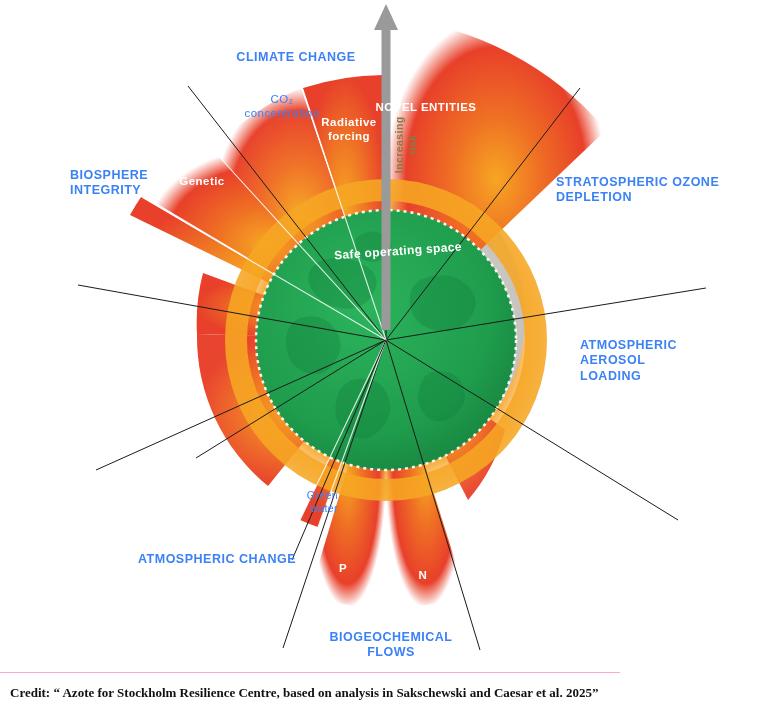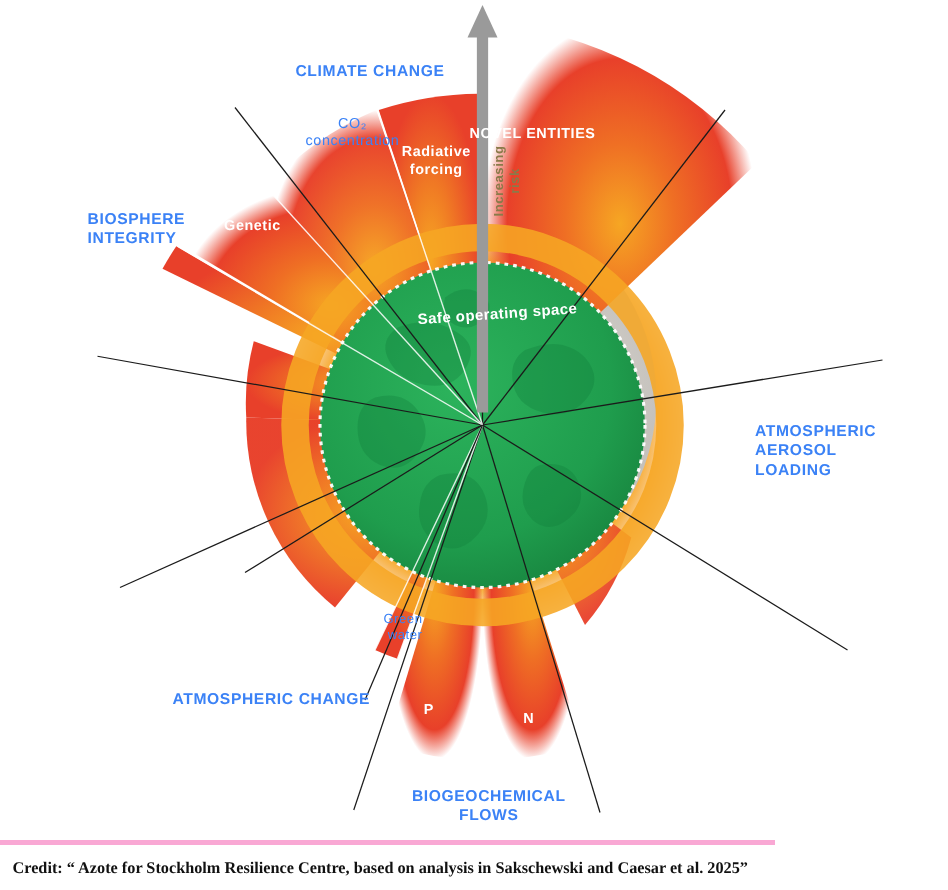--- a/index.html
+++ b/index.html
@@ -59,21 +59,21 @@
     font-weight: 600;
     letter-spacing: 0.03em;
   }
   #credit-bar {
     position: absolute;
     left: 0;
     top: 672px;
     width: 620px;
     height: 40px;
     background: #ffffff;
-    border-top: 4px solid #f9a8d4;
+    border-top: 1px solid #f9a8d4;
     display: flex;
     align-items: center;
     box-sizing: border-box;
     padding-left: 10px;
   }
   #credit-text {
     font-size: 13px;
     font-weight: 700;
     color: #111111;
     font-family: "Liberation Serif", serif;
@@ -207,22 +207,24 @@
     <g>
       <line x1="386" y1="330" x2="386" y2="22" stroke="#9a9a9a" stroke-width="9" stroke-linecap="butt"></line>
       <polygon points="386,4 398,30 374,30" fill="#9a9a9a"></polygon>
     </g>
   </svg>
 
   <div class="label outer-label ta-c" style="left:196px; top:50px; width:200px;">CLIMATE CHANGE</div>
 
   <div class="label inner-label white ta-c" style="left:368px; top:100px; width:116px;">NOVEL ENTITIES</div>
 
-
-  <div class="label outer-label ta-l" style="left:604px; top:338px; width:150px;">ATMOSPHERIC
+  <div class="label outer-label ta-l" style="left:556px; top:175px; width:190px;">STRATOSPHERIC OZONE
+DEPLETION</div>
+
+  <div class="label outer-label ta-l" style="left:580px; top:338px; width:150px;">ATMOSPHERIC
 AEROSOL
 LOADING</div>
 
 
   <div class="label outer-label ta-c" style="left:296px; top:630px; width:190px;">BIOGEOCHEMICAL
 FLOWS</div>
 
   <div class="label outer-label ta-l" style="left:138px; top:552px; width:220px;">ATMOSPHERIC CHANGE</div>
 
 

